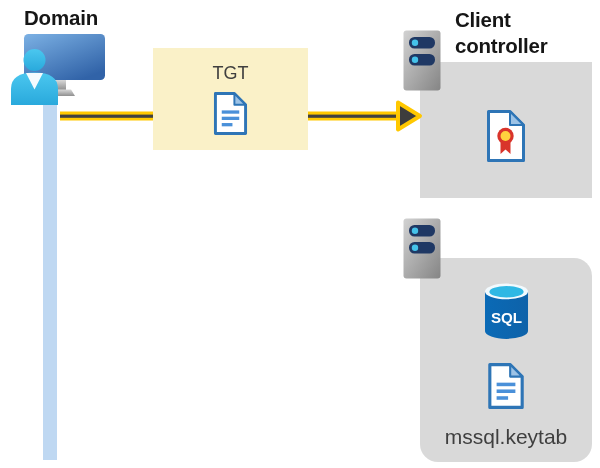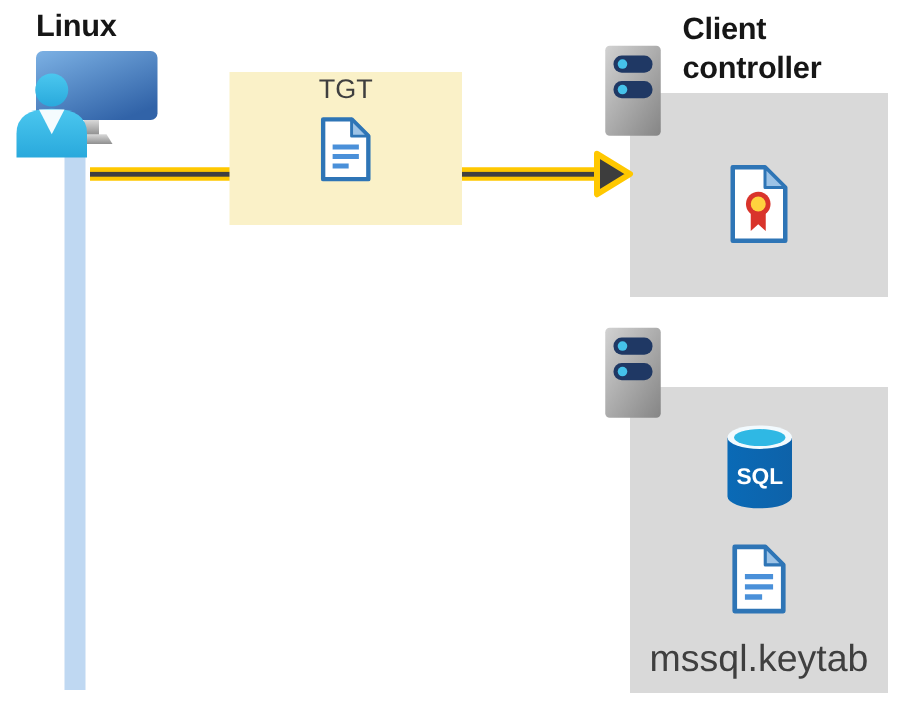--- a/index.html
+++ b/index.html
@@ -12,48 +12,48 @@
     font-weight:bold;color:#161616;font-size:20.5px;line-height:26px;letter-spacing:-0.2px;
   }
   #client-label{left:24px;top:5px;}
   #client-line{
     left:43px;top:90px;width:14px;height:370px;background:#BFD8F2;z-index:1;
   }
   #client-icon{left:10px;top:32px;z-index:2;}
   #auth-arrow{left:55px;top:98px;z-index:3;}
   #ticket-box{
     left:153px;top:48px;width:155px;height:102px;background:#FAF1C8;z-index:4;
-    display:flex;justify-content:center;gap:24px;padding-top:1px;box-sizing:border-box;
+    display:flex;justify-content:center;gap:24px;padding-top:15px;box-sizing:border-box;
   }
   .ticket-col{display:flex;flex-direction:column;align-items:center;}
   .ticket-label{font-size:18px;color:#3F3F3F;margin-bottom:7px;}
   .panel{background:#D9D9D9;}
   #dc-panel{
     left:420px;top:62px;width:172px;height:136px;z-index:2;
     display:flex;justify-content:center;align-items:flex-start;
   }
   #dc-panel svg{margin-top:47px;}
   #dc-server-icon{left:403px;top:30px;z-index:3;}
   #dc-title{left:455px;top:7px;width:140px;}
   #linux-panel{
     left:420px;top:258px;width:172px;height:204px;z-index:2;
-    display:flex;flex-direction:column;align-items:center;box-sizing:border-box;
+    display:flex;flex-direction:column;align-items:center;box-sizing:border-box;border-radius:18px;
   }
   #linux-server-icon{left:403px;top:218px;z-index:3;}
   #linux-title{left:457px;top:231px;width:140px;white-space:nowrap;}
   #sql-icon{margin-top:24px;}
   #keytab-doc{margin-top:22px;}
-  #keytab-label{font-size:25px;color:#3F3F3F;margin-top:15px;}
+  #keytab-label{font-size:21px;color:#3F3F3F;margin-top:15px;}
 </style>
 </head>
 <body>
 
 <div id="canvas">
 
-  <div id="client-label" class="abs title">Linux</div>
+  <div id="client-label" class="abs title">Domain</div>
 
   <div id="client-line" class="abs"></div>
 
   <svg id="client-icon" class="abs" width="98" height="76" viewBox="0 0 98 76">
     <defs>
       <linearGradient id="scr" x1="0" y1="0" x2="0.7" y2="1">
         <stop offset="0" stop-color="#7CB1E4"></stop>
           <stop offset="1" stop-color="#3163A8"></stop>
       </linearGradient>
       <linearGradient id="stnd" x1="0" y1="0" x2="0" y2="1">

